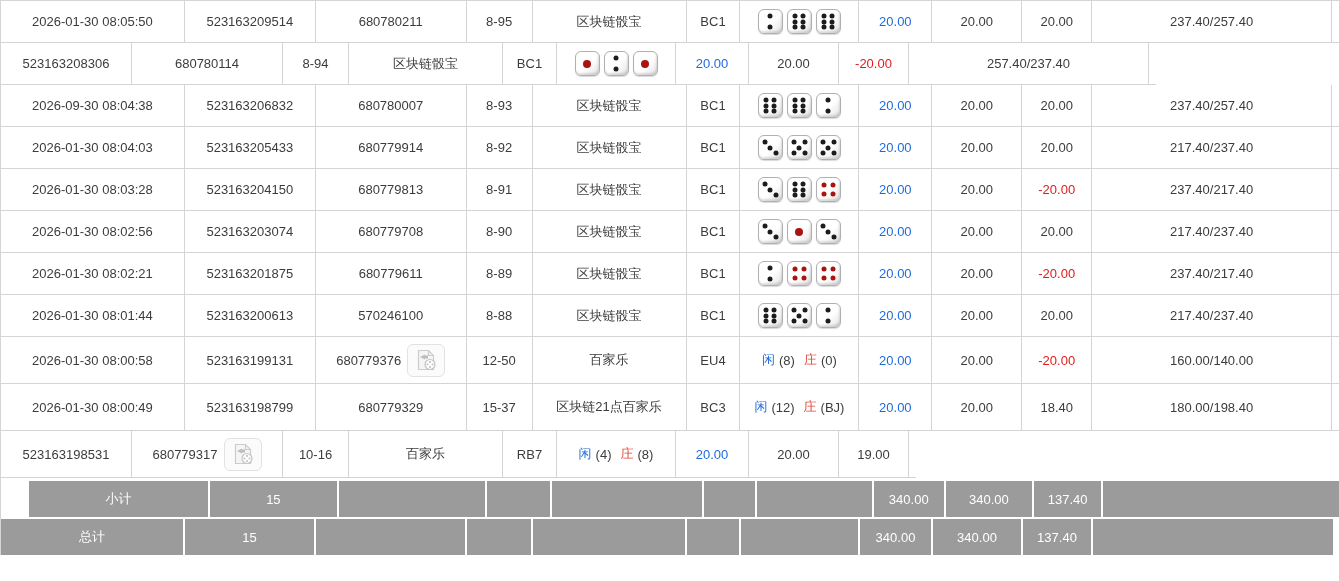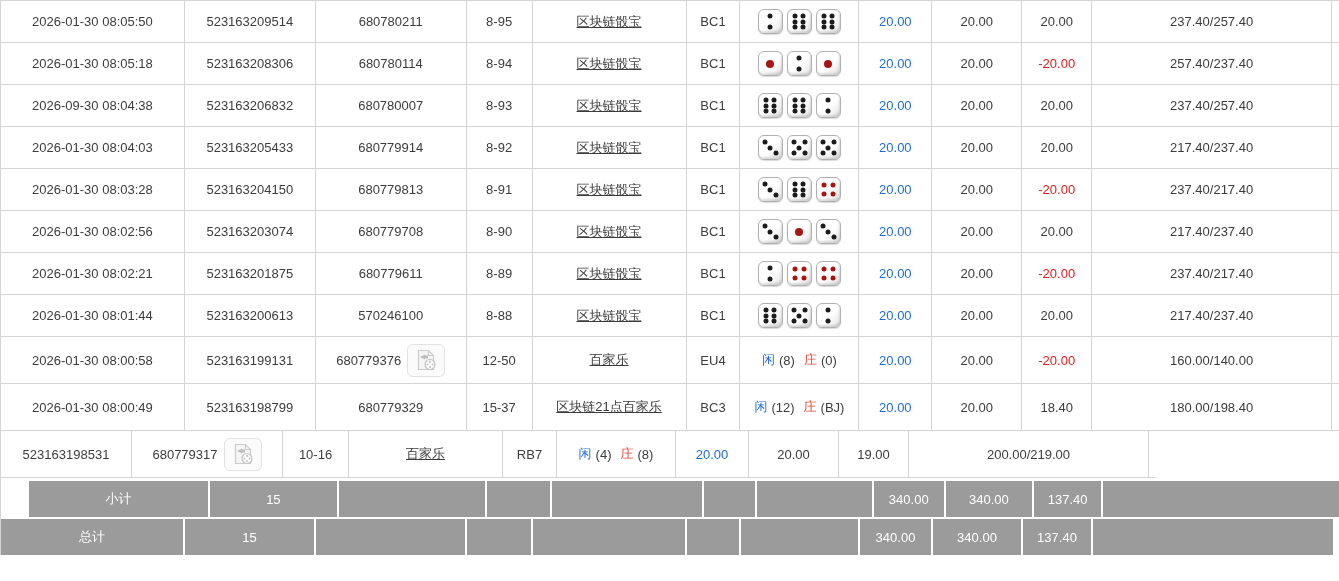--- a/index.html
+++ b/index.html
@@ -30,21 +30,21 @@
     display: flex;
     align-items: center;
     justify-content: center;
     overflow: hidden;
     white-space: nowrap;
   }
   .c-time    { width: 184px; }
   .c-betid   { width: 131px; }
   .c-gameid  { width: 151px; gap: 6px; }
   .c-round   { width: 66px; }
-  .c-game    { width: 154px; text-decoration: underline; }
+  .c-game    { width: 154px; }
   .c-table   { width: 54px; }
   .c-result  { width: 119px; gap: 4px; }
   .c-bet     { width: 73px; }
   .c-valid   { width: 90px; }
   .c-win     { width: 70px; }
   .c-balance { width: 240px; }
   .c-stub    { width: 7px; border-right: none; }
 
   .link-blue { color: var(--link-blue); cursor: pointer; }
   .neg { color: var(--neg-red); }
@@ -139,21 +139,20 @@
     <div class="cell c-bet">
       <span class="link-blue">20.00</span>
     </div>
     <div class="cell c-valid">20.00</div>
     <div class="cell c-win">20.00</div>
     <div class="cell c-balance">237.40/257.40</div>
     <div class="cell c-stub"></div>
   </div>
 
   <div class="row">
-    <div class="cell c-time">2026-01-30 08:05:18</div>
     <div class="cell c-betid">523163208306</div>
     <div class="cell c-gameid">
       <span>680780114</span>
 
     </div>
     <div class="cell c-round">8-94</div>
     <div class="cell c-game">区块链骰宝</div>
     <div class="cell c-table">BC1</div>
     <div class="cell c-result">
           <span class="die">
@@ -499,21 +498,20 @@
           <span class="bacc-player">闲</span>
           <span class="bacc-val">(4)</span>
           <span class="bacc-banker">庄</span>
           <span class="bacc-val">(8)</span>
         </div>
     <div class="cell c-bet">
       <span class="link-blue">20.00</span>
     </div>
     <div class="cell c-valid">20.00</div>
     <div class="cell c-win">19.00</div>
-    <div class="cell c-balance">200.00/219.00</div>
     <div class="cell c-stub"></div>
   </div>
 </div>
   <div id="table-summary">
   <div class="sum-row first">
     <div class="sum-cell c-time">小计</div>
     <div class="sum-cell c-betid">15</div>
     <div class="sum-cell c-gameid"></div>
     <div class="sum-cell c-round"></div>
     <div class="sum-cell c-game"></div>

